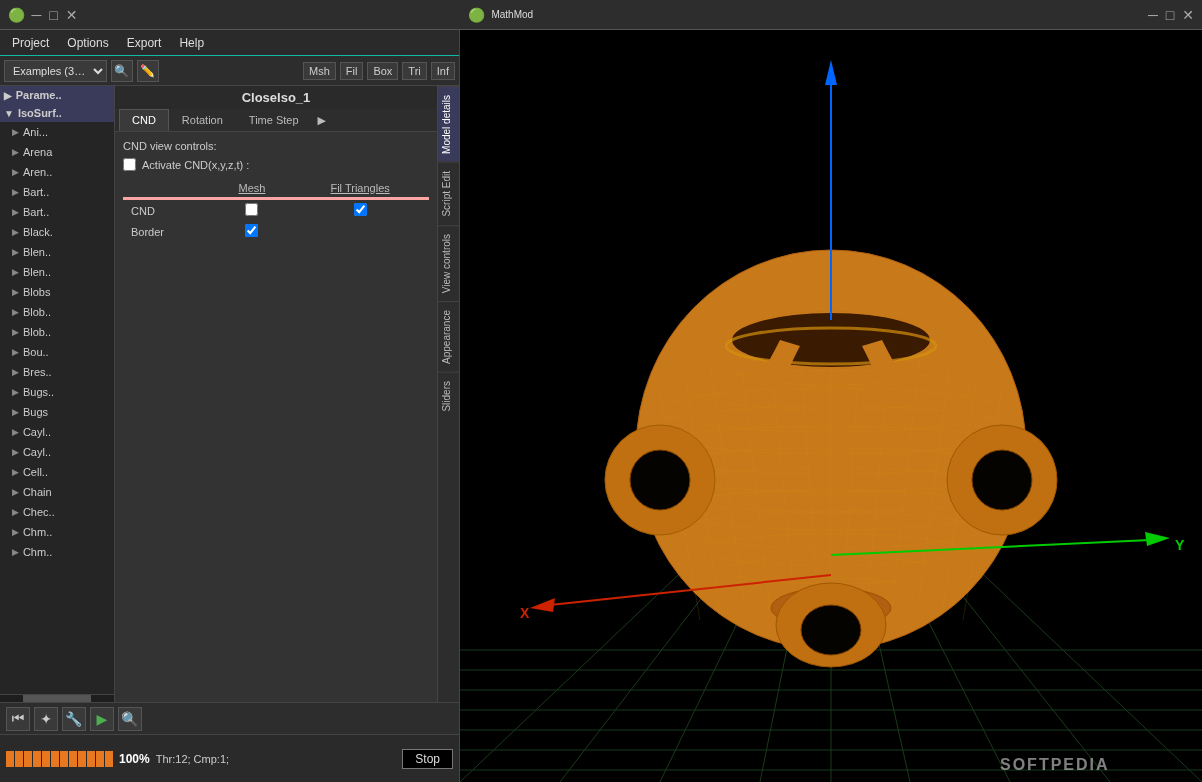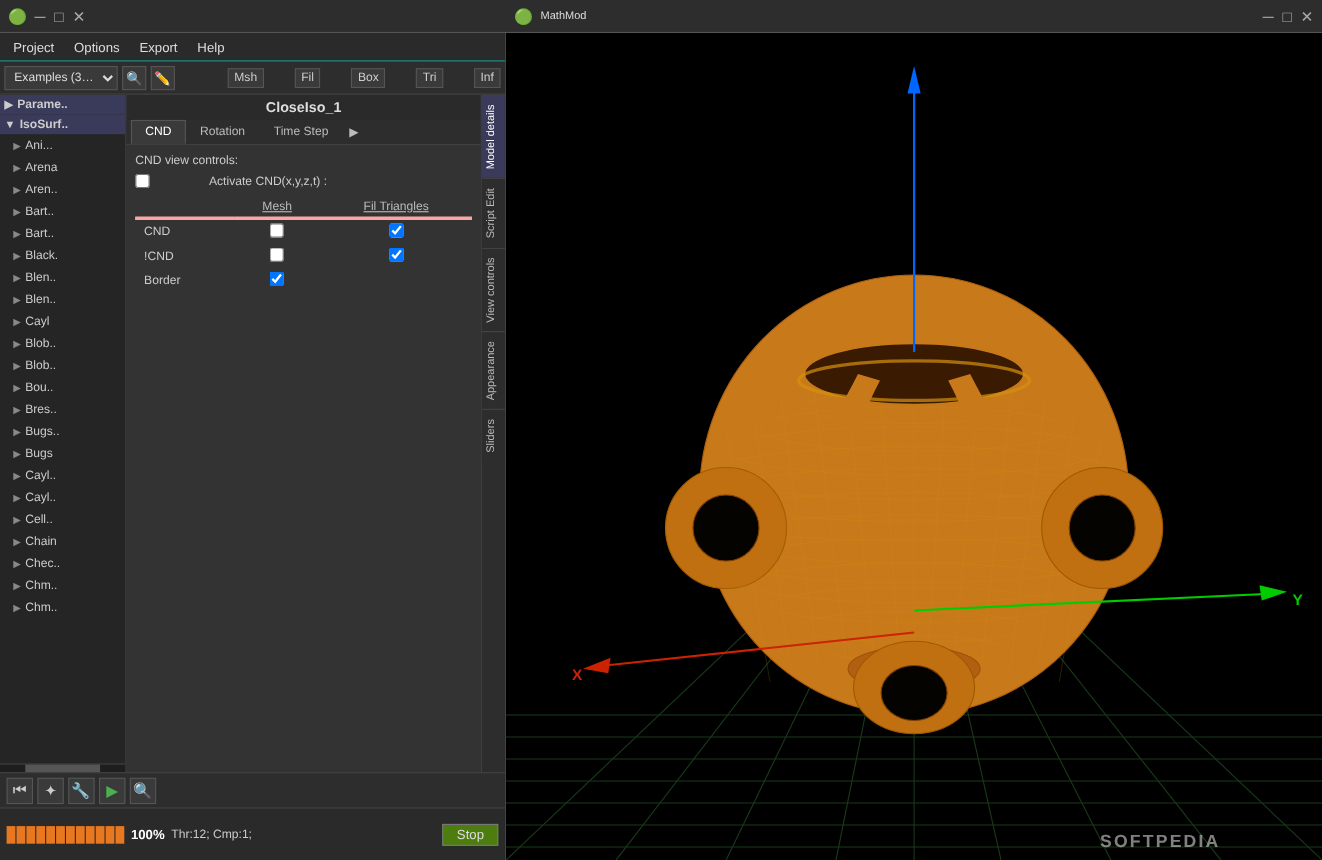--- a/index.html
+++ b/index.html
@@ -13,63 +13,63 @@
 
     
     .menubar { display: flex; align-items: center; height: 26px; background: #2a2a2a; border-bottom: 1px solid #14b8a6; padding: 0 4px; gap: 2px; flex-shrink: 0; }
     .menu-item { padding: 2px 8px; cursor: pointer; color: #ddd; font-size: 12px; }
 
     
     .toolbar { display: flex; align-items: center; height: 30px; background: #2d2d2d; border-bottom: 1px solid #444; padding: 0 4px; gap: 4px; flex-shrink: 0; }
     .toolbar-dropdown { background: #3a3a3a; color: #ddd; border: 1px solid #555; padding: 2px 4px; font-size: 11px; height: 22px; cursor: pointer; }
     .toolbar-icon-btn { width: 22px; height: 22px; background: #3a3a3a; border: 1px solid #555; display: flex; align-items: center; justify-content: center; cursor: pointer; color: #ccc; font-size: 12px; }
     .toolbar-spacer { flex: 1; }
-    .toolbar-tag { background: #3a3a3a; border: 1px solid #555; padding: 2px 5px; font-size: 11px; color: #ccc; cursor: pointer; margin-left: 24px; }
+    .toolbar-tag { background: #3a3a3a; border: 1px solid #555; padding: 2px 5px; font-size: 11px; color: #ccc; cursor: pointer; }
 
     
     .content-area { display: flex; flex: 1; overflow: hidden; }
 
     
     .list-panel { width: 115px; display: flex; flex-direction: column; background: #252525; border-right: 1px solid #444; overflow: hidden; flex-shrink: 0; }
     .list-group { display: flex; flex-direction: column; }
     .list-group-header { display: flex; align-items: center; padding: 3px 4px; background: #3a3a5a; cursor: pointer; color: #ccc; font-size: 11px; font-weight: bold; }
     .list-group-header .arrow { margin-right: 4px; font-size: 10px; }
     .list-item { display: flex; align-items: center; padding: 2px 8px 2px 12px; cursor: pointer; color: #ccc; font-size: 11px; height: 20px; }
     .list-item .arrow { margin-right: 4px; font-size: 9px; color: #888; }
 
     
     .tabs-container { flex: 1; display: flex; flex-direction: column; }
 
     
     .tab-content { flex: 1; background: #333; padding: 8px; overflow: hidden; }
     .cnd-title { font-size: 11px; color: #ccc; margin-bottom: 6px; }
     .checkbox-row { display: flex; align-items: center; gap: 6px; margin-bottom: 8px; }
     .checkbox-row input[type=checkbox] { width: 13px; height: 13px; }
-    .checkbox-label { font-size: 11px; color: #ccc; margin-left: 48px; }
+    .checkbox-label { font-size: 11px; color: #ccc; }
 
     
     .grid-table { width: 100%; border-collapse: collapse; font-size: 11px; color: #ccc; margin-top: 6px; }
     .grid-table th { text-align: center; padding: 3px 8px; color: #bbb; font-weight: normal; border-bottom: 3px solid #fca5a5; text-decoration: underline; }
     .grid-table td { padding: 3px 8px; vertical-align: middle; }
     .grid-table td:first-child { text-align: left; }
     .grid-table td:not(:first-child) { text-align: center; }
     .small-checkbox { width: 13px; height: 13px; }
 
     
     .side-tabs { width: 22px; background: #2d2d2d; display: flex; flex-direction: column; border-left: 1px solid #444; }
     .side-tab { writing-mode: vertical-rl; text-orientation: mixed; transform: rotate(180deg); padding: 8px 3px; cursor: pointer; color: #bbb; font-size: 10px; background: #2d2d2d; border-bottom: 1px solid #444; white-space: nowrap; }
     .side-tab.active { background: #3a3a5a; color: #fff; }
 
     
     .bottom-bar { height: 48px; background: #2a2a2a; border-top: 1px solid #444; display: flex; align-items: center; padding: 0 6px; gap: 6px; flex-shrink: 0; }
     .progress-icons { display: flex; gap: 1px; }
     .progress-block { width: 8px; height: 16px; background: #e87820; }
     .progress-text { font-size: 12px; color: #fff; font-weight: bold; }
     .progress-info { font-size: 11px; color: #ccc; }
-    .stop-btn { background: #4d7c0f; border: 1px solid #777; padding: 2px 12px; color: #ddd; cursor: pointer; font-size: 12px; margin-left: auto; }
+    .stop-btn { background: #000000; border: 1px solid #777; padding: 2px 12px; color: #ddd; cursor: pointer; font-size: 12px; margin-left: auto; }
 
     
     .bottom-toolbar { height: 32px; background: #2d2d2d; border-top: 1px solid #444; display: flex; align-items: center; padding: 0 6px; gap: 4px; flex-shrink: 0; }
     .bottom-toolbar-btn { width: 24px; height: 24px; background: #3a3a3a; border: 1px solid #555; display: flex; align-items: center; justify-content: center; cursor: pointer; color: #ccc; font-size: 14px; }
     .bottom-toolbar-btn.play { color: #4caf50; }
 
     
     .right-panel { flex: 1; background: #000; position: relative; overflow: hidden; }
 
     .dual-titlebar { display: flex; width: 100%; }
@@ -180,21 +180,21 @@
             <div class="list-item">
                 <span class="arrow">▶</span>
                 <span>Blen..</span>
               </div>
             <div class="list-item">
                 <span class="arrow">▶</span>
                 <span>Blen..</span>
               </div>
             <div class="list-item">
                 <span class="arrow">▶</span>
-                <span>Cayl</span>
+                <span>Blobs</span>
               </div>
             <div class="list-item">
                 <span class="arrow">▶</span>
                 <span>Blob..</span>
               </div>
             <div class="list-item">
                 <span class="arrow">▶</span>
                 <span>Blob..</span>
               </div>
             <div class="list-item">
@@ -275,25 +275,20 @@
                 <th>Fil Triangles</th>
               </tr>
             </thead>
             <tbody>
               <tr>
                 <td>CND</td>
                 <td><input type="checkbox" class="small-checkbox" style=""></td>
                 <td><input type="checkbox" class="small-checkbox" checked="" style=""></td>
               </tr>
               <tr>
-                <td>!CND</td>
-                <td><input type="checkbox" class="small-checkbox" style=""></td>
-                <td><input type="checkbox" class="small-checkbox" checked="" style=""></td>
-              </tr>
-              <tr>
                 <td>Border</td>
                 <td><input type="checkbox" class="small-checkbox" checked="" style=""></td>
                 <td></td>
               </tr>
             </tbody>
           </table>
         </div>
 
       </div>
 

